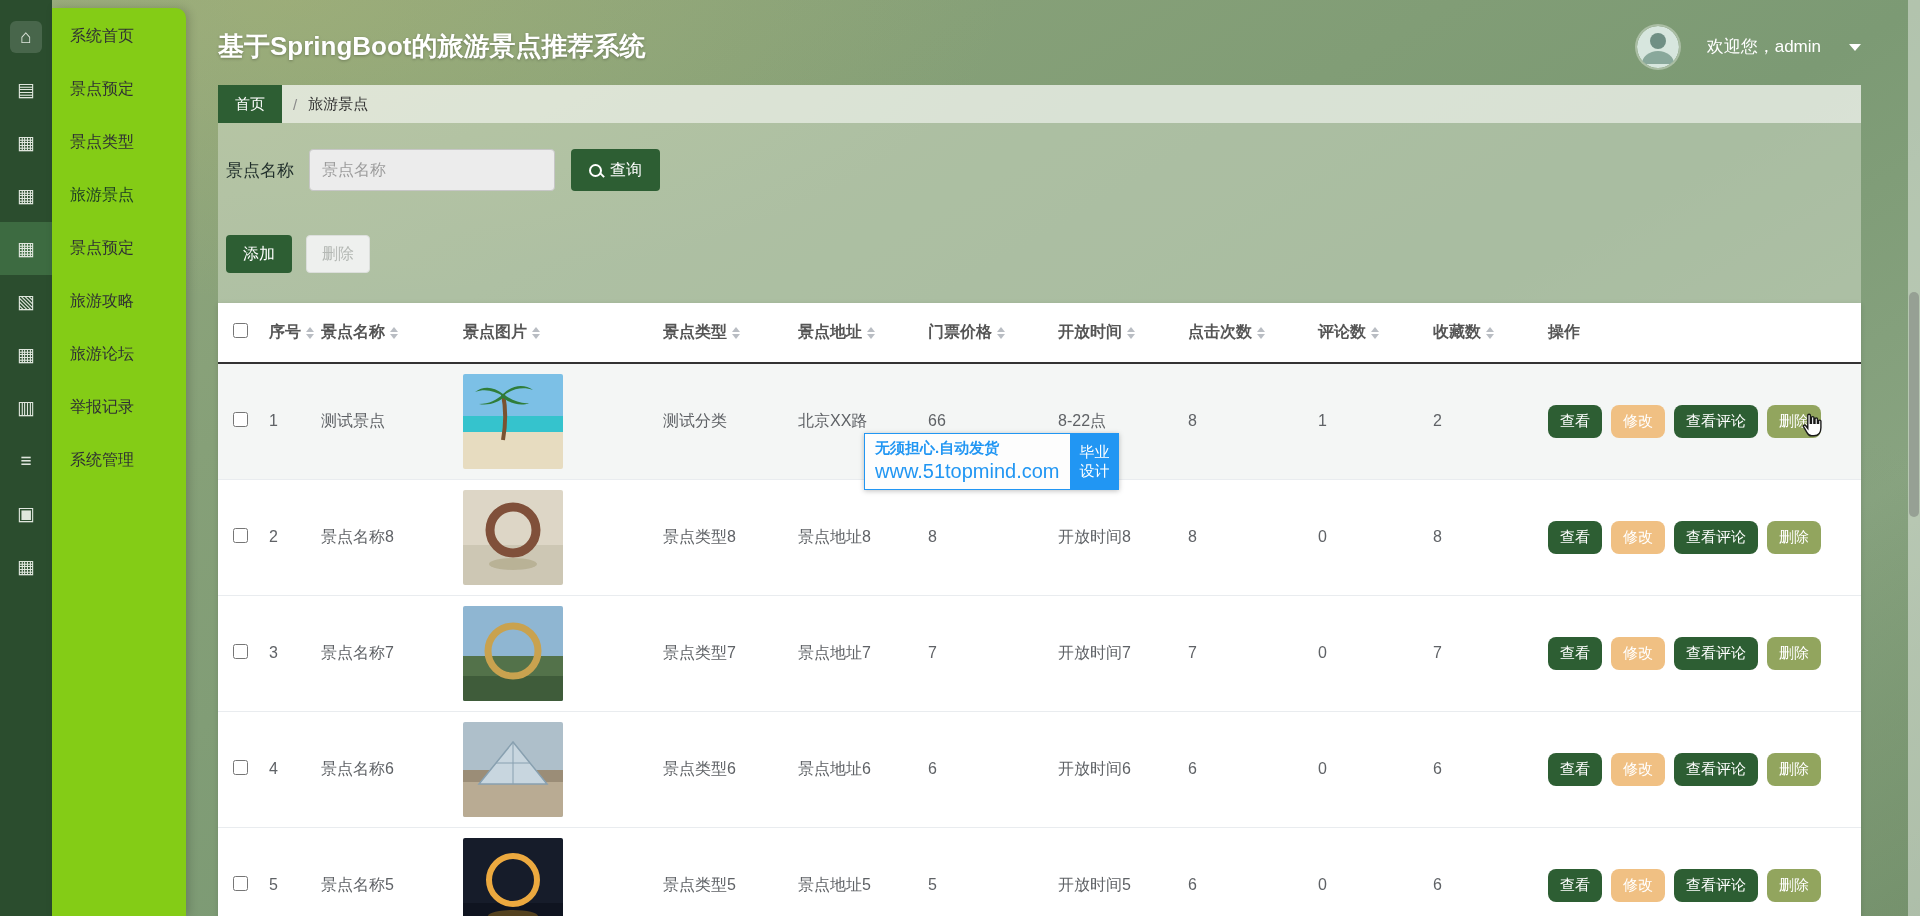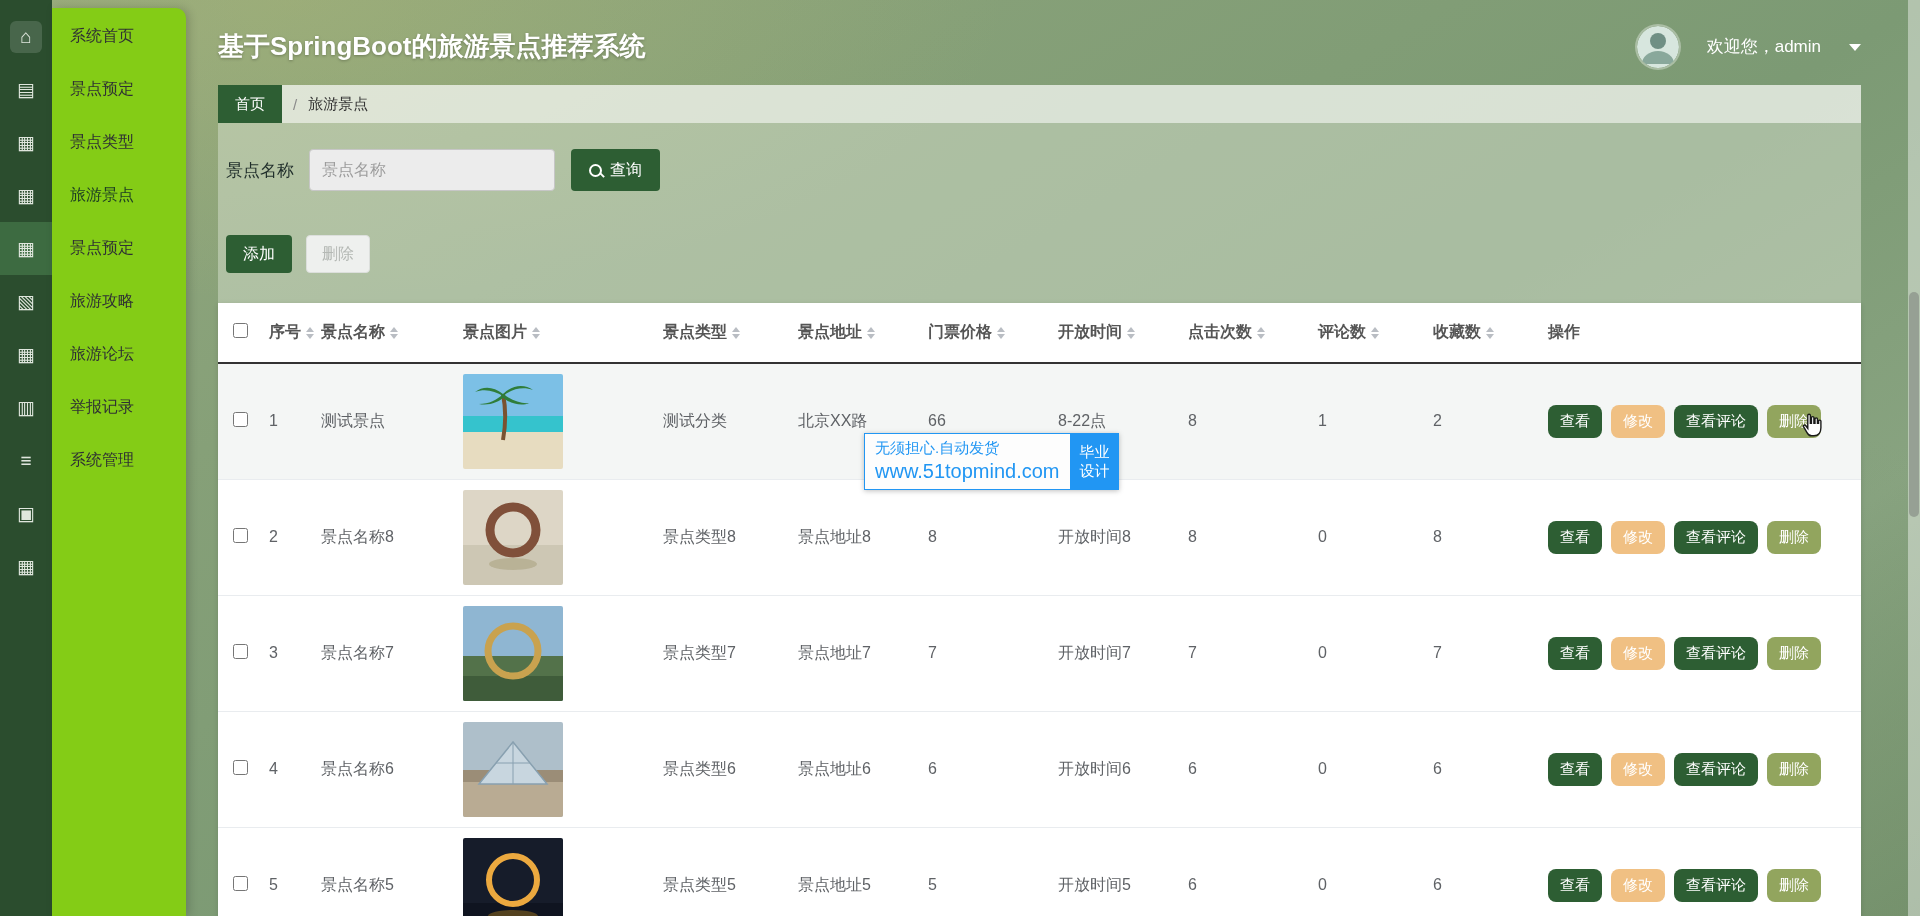--- a/index.html
+++ b/index.html
@@ -67,21 +67,21 @@
   .caret .down{border-top:5px solid #b9bdc3}
 
   .act-btn{height:33px;border:none;border-radius:8px;color:#fff;font-size:15px;padding:0 12px;margin-right:9px;cursor:pointer;white-space:nowrap}
   .act-view,.act-comment{background:var(--primary)}
   .act-edit{background:var(--edit)}
   .act-del{background:var(--delete)}
 
   
   .watermark{position:absolute;left:864px;top:433px;display:flex;z-index:9;box-shadow:0 1px 5px rgba(0,0,0,.25)}
   .wm-text{background:#fdfdfd;border:1px solid var(--accent-blue);padding:4px 10px;display:flex;flex-direction:column;justify-content:center}
-  .wm-line1{color:var(--accent-blue);font-size:15px;font-weight:normal;line-height:1.35}
+  .wm-line1{color:var(--accent-blue);font-size:15px;font-weight:bold;line-height:1.35}
   .wm-line2{color:var(--accent-blue);font-size:20px;line-height:1.35}
   .wm-badge{background:var(--accent-blue);color:#fff;font-size:15px;padding:4px 9px;display:flex;flex-direction:column;align-items:center;justify-content:center;line-height:1.25}
 
   
   .cursor{position:absolute;left:1798px;top:412px;z-index:10;pointer-events:none}
   .scrollbar{position:absolute;right:0;top:0;bottom:0;width:12px;background:rgba(245,247,244,.45);z-index:8}
   .scrollbar .thumb{position:absolute;top:292px;height:225px;left:1px;right:1px;background:#96a094;border-radius:6px}
 </style>
 </head>
 <body>

